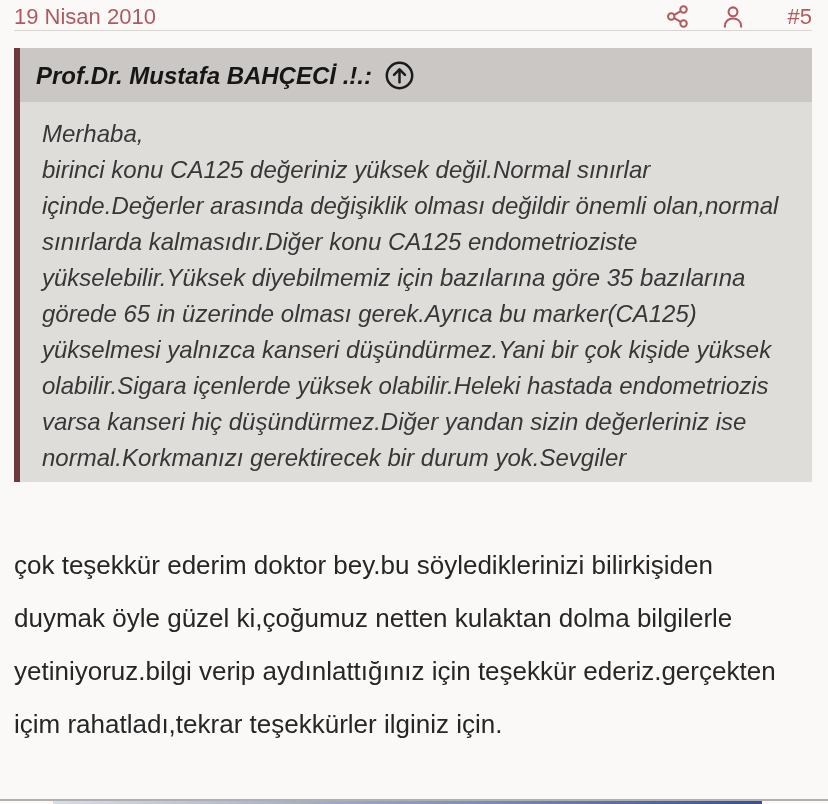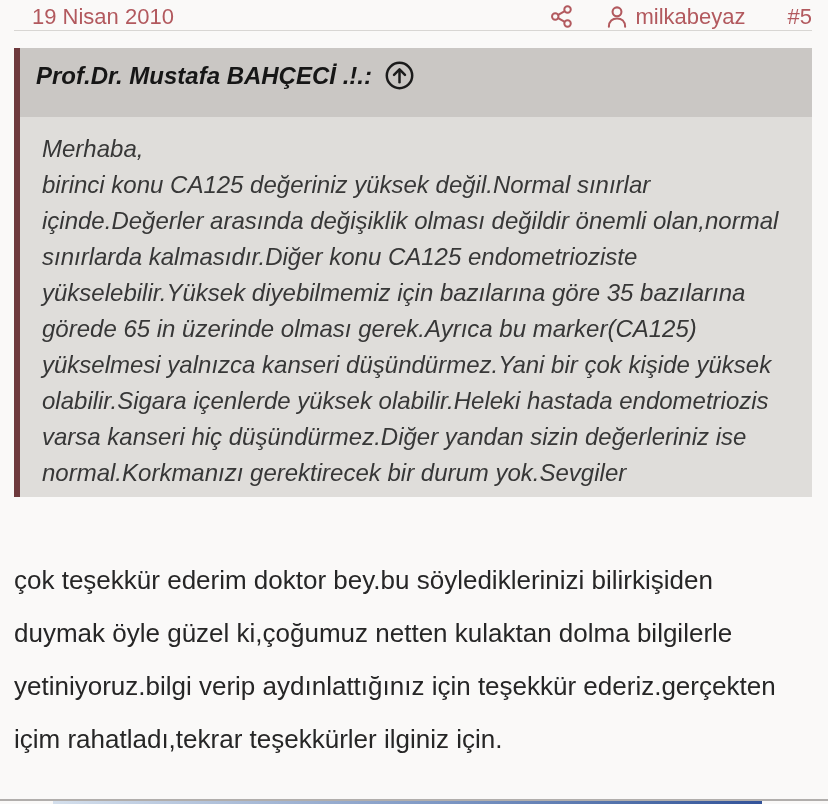--- a/index.html
+++ b/index.html
@@ -17,21 +17,20 @@
     align-items: center;
     padding: 3px 16px 0 14px;
     height: 30px;
     color: #b2595e;
   }
   .post-date {
     font-size: 22px;
     color: #b2595e;
     text-decoration: none;
     flex: 0 0 auto;
-    margin-left: 18px;
   }
   .meta-right {
     margin-left: auto;
     display: flex;
     align-items: center;
   }
   .icon-btn {
     display: inline-flex;
     align-items: center;
     color: #b2595e;
@@ -60,21 +59,21 @@
   }
 
   
   .quote-block {
     margin: 17px 16px 0 14px;
     border-left: 6px solid #6e3a3d;
     background: #dfddda;
   }
   .quote-header {
     background: #cac7c4;
-    padding: 12px 16px 26px 16px;
+    padding: 12px 16px 11px 16px;
     font-size: 24px;
     font-weight: bold;
     font-style: italic;
     color: #161616;
     display: flex;
     align-items: center;
     gap: 10px;
   }
   .quote-attribution {
     color: #161616;
@@ -144,21 +143,20 @@
       </span>
     </button>
 
     <a href="#" class="author-link">
       <span style="display:inline-flex;">
         <svg width="26" height="26" viewBox="0 0 24 24" fill="none" stroke="currentColor" stroke-width="1.9" stroke-linecap="round">
           <circle cx="12" cy="7.2" r="4.1"></circle>
           <path d="M4.5 21 C4.5 15.8 7.8 13.4 12 13.4 C16.2 13.4 19.5 15.8 19.5 21"></path>
         </svg>
       </span>
-      <span>milkabeyaz</span>
     </a>
 
     <a href="#" class="post-number">#5</a>
   </div>
 </div>
 
 <div class="meta-divider"></div>
 
 <blockquote class="quote-block">
   <div class="quote-header">

